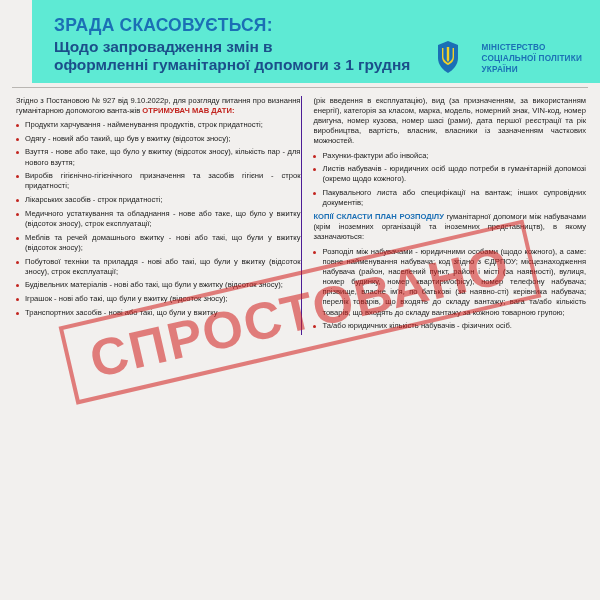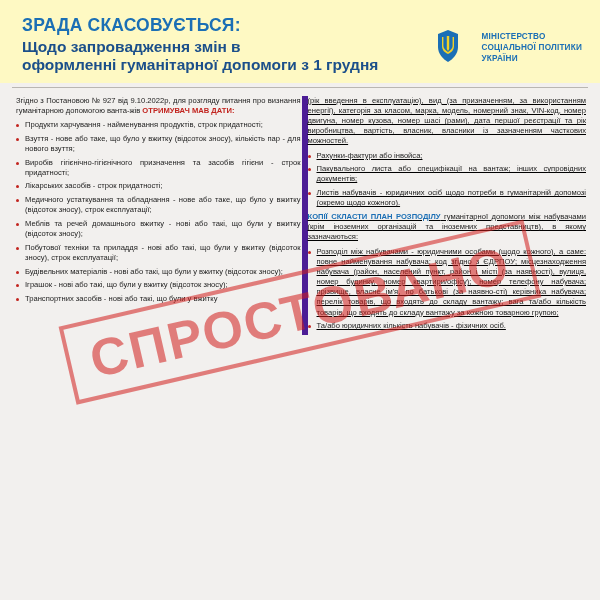--- a/index.html
+++ b/index.html
@@ -19,24 +19,25 @@
     height: 600px;
     background: #f2f0ee;
     box-sizing: border-box;
     overflow: hidden;
   }
 
   
   .header {
     position: relative;
     padding: 16px 14px 8px 22px;
-    background: #fef9c3;
+    background: #5eead4;
     display: flex;
-    align-items: center;
+    align-items: flex-end;
     justify-content: space-between;
+    margin-left: 32px;
   }
   .header-titles {
     max-width: 400px;
   }
   .title-main {
     color: #1b6fb5;
     font-size: 17.5px;
     font-weight: bold;
     letter-spacing: 0.2px;
     line-height: 1.12;
@@ -89,23 +90,22 @@
     display: flex;
     gap: 1px;
     padding: 8px 14px 10px 16px;
     box-sizing: border-box;
   }
   .col {
     width: 50%;
     box-sizing: border-box;
   }
   .col.right {
-    border-left: 6px solid #4c1d95;
-    padding-left: 0;
-    text-decoration: underline;
+    border-left: 1px solid #4c1d95;
+    padding-left: 11px;
   }
 
   p.para {
     margin: 0 0 4px 0;
     font-size: 7.6px;
     line-height: 1.34;
     color: #1c1c1c;
     text-align: justify;
   }
   .bold-red {
@@ -187,38 +187,39 @@
   </div>
 
   <div class="hr"></div>
 
   <div class="columns">
 
     <div class="col left">
       <p class="para"><span>Згідно з Постановою № 927 від 9.10.2022р, для розгляду питання про визнання гуманітарною допомогою ванта-жів </span><span class="bold-red">ОТРИМУВАЧ МАВ ДАТИ:</span></p>
       <ul class="bullets">
         <li>Продукти харчування - найменування продуктів, строк придатності;</li>
+        <li>Одягу - новий або такий, що був у вжитку (відсоток зносу);</li>
         <li>Взуття - нове або таке, що було у вжитку (відсоток зносу), кількість пар - для нового взуття;</li>
         <li>Виробів гігієнічно-гігієнічного призначення та засобів гігієни - строк придатності;</li>
         <li>Лікарських засобів - строк придатності;</li>
         <li>Медичного устаткування та обладнання - нове або таке, що було у вжитку (відсоток зносу), строк експлуатації;</li>
         <li>Меблів та речей домашнього вжитку - нові або такі, що були у вжитку (відсоток зносу);</li>
         <li>Побутової техніки та приладдя - нові або такі, що були у вжитку (відсоток зносу), строк експлуатації;</li>
         <li>Будівельних матеріалів - нові або такі, що були у вжитку (відсоток зносу);</li>
         <li>Іграшок - нові або такі, що були у вжитку (відсоток зносу);</li>
         <li>Транспортних засобів - нові або такі, що були у вжитку</li>
       </ul>
     </div>
 
     <div class="col right">
       <p class="para">(рік введення в експлуатацію), вид (за призначенням, за використанням енергії), категорія за класом, марка, модель, номерний знак, VIN-код, номер двигуна, номер кузова, номер шасі (рами), дата першої реєстрації та рік виробництва, вартість, власник, власники із зазначенням часткових можностей.</p>
       <ul class="bullets">
         <li>Рахунки-фактури або інвойса;</li>
+        <li>Листів набувачів - юридичних осіб щодо потреби в гуманітарній допомозі (окремо щодо кожного).</li>
         <li>Пакувального листа або специфікації на вантаж; інших супровідних документів;</li>
-        <li>Листів набувачів - юридичних осіб щодо потреби в гуманітарній допомозі (окремо щодо кожного).</li>
       </ul>
       <p class="para"><span class="blue-head">КОПІЇ СКЛАСТИ ПЛАН РОЗПОДІЛУ</span><span> гуманітарної допомоги між набувачами (крім іноземних організацій та іноземних представництв), в якому зазначаються:</span></p>
       <ul class="bullets">
         <li>Розподіл між набувачами - юридичними особами (щодо кожного), а саме: повне найменування набувача; код згідно з ЄДРПОУ; місцезнаходження набувача (район, населений пункт, район і місті (за наявності), вулиця, номер будинку, номер квартири/офісу); номер телефону набувача; прізвище, власне ім'я, по батькові (за наявно-сті) керівника набувача; перелік товарів, що входять до складу вантажу; вага та/або кількість товарів, що входять до складу вантажу за кожною товарною групою;</li>
         <li>Та/або юридичних кількість набувачів - фізичних осіб.</li>
       </ul>
     </div>
 
   </div>
 

